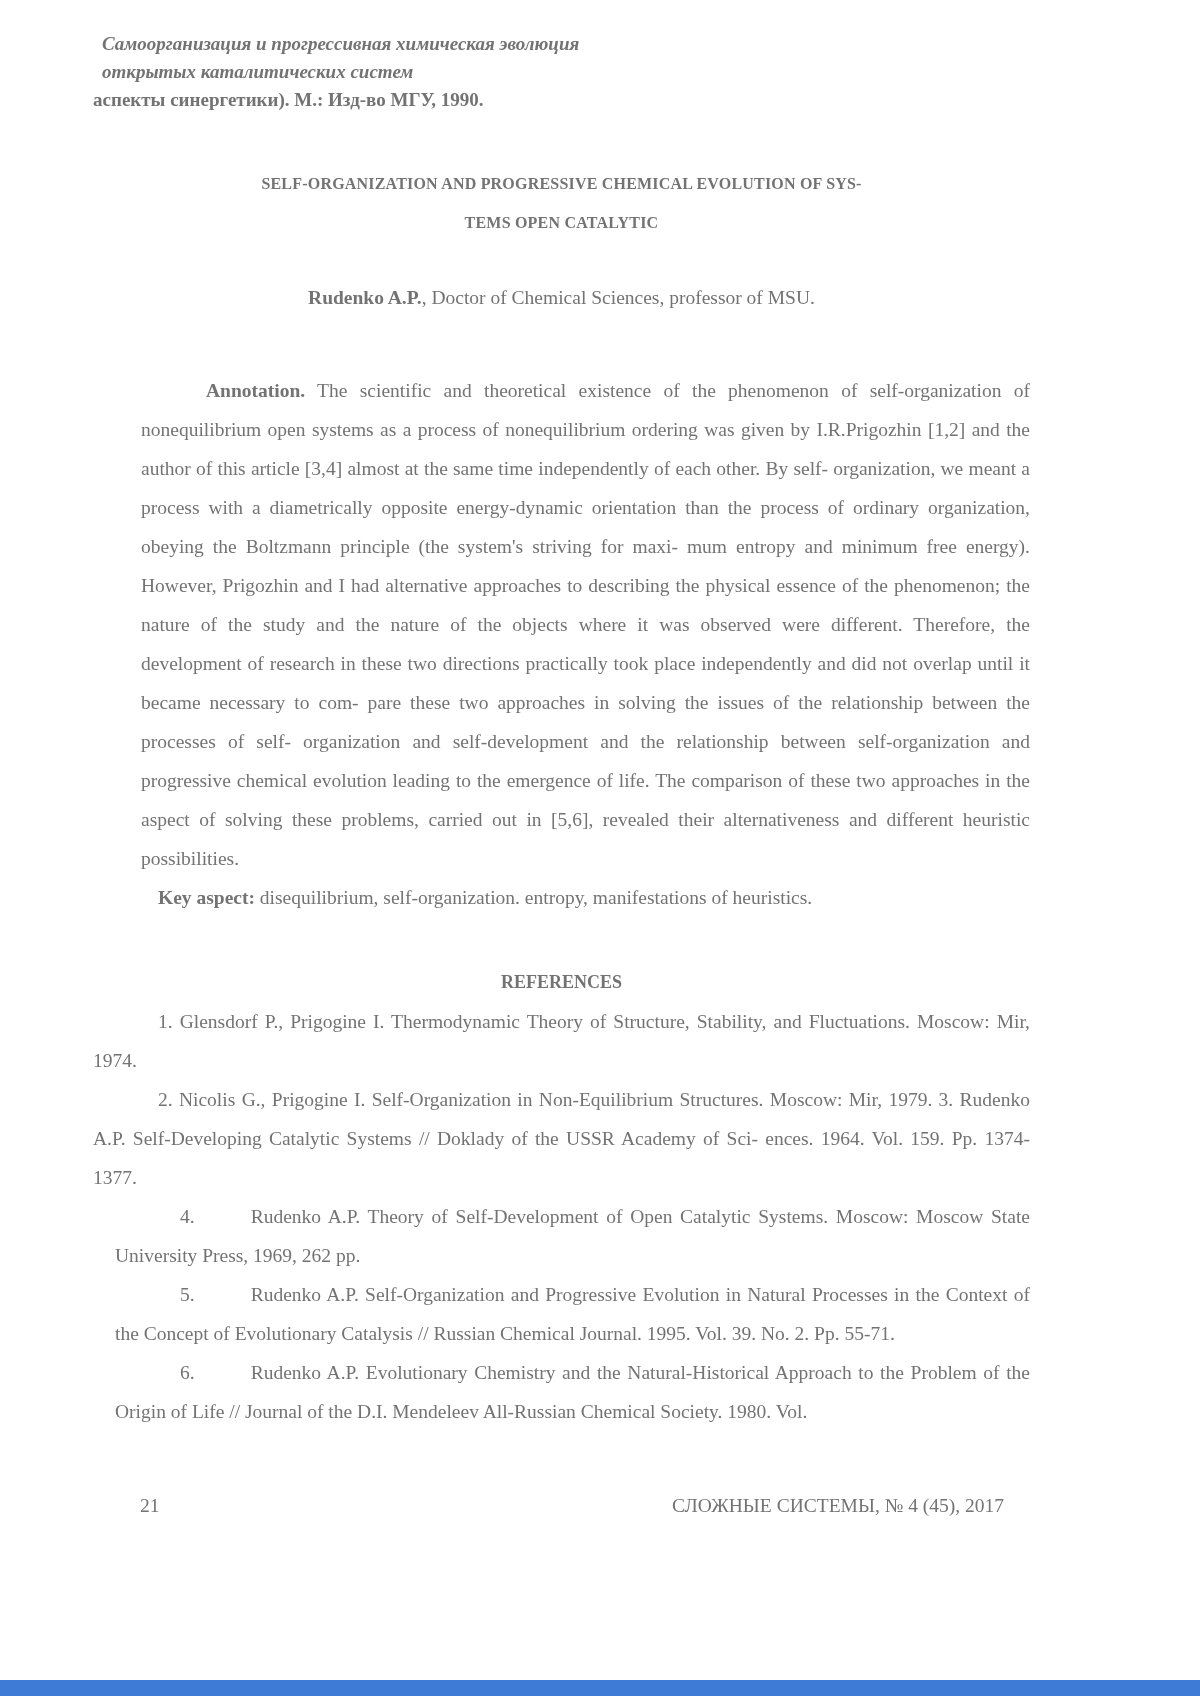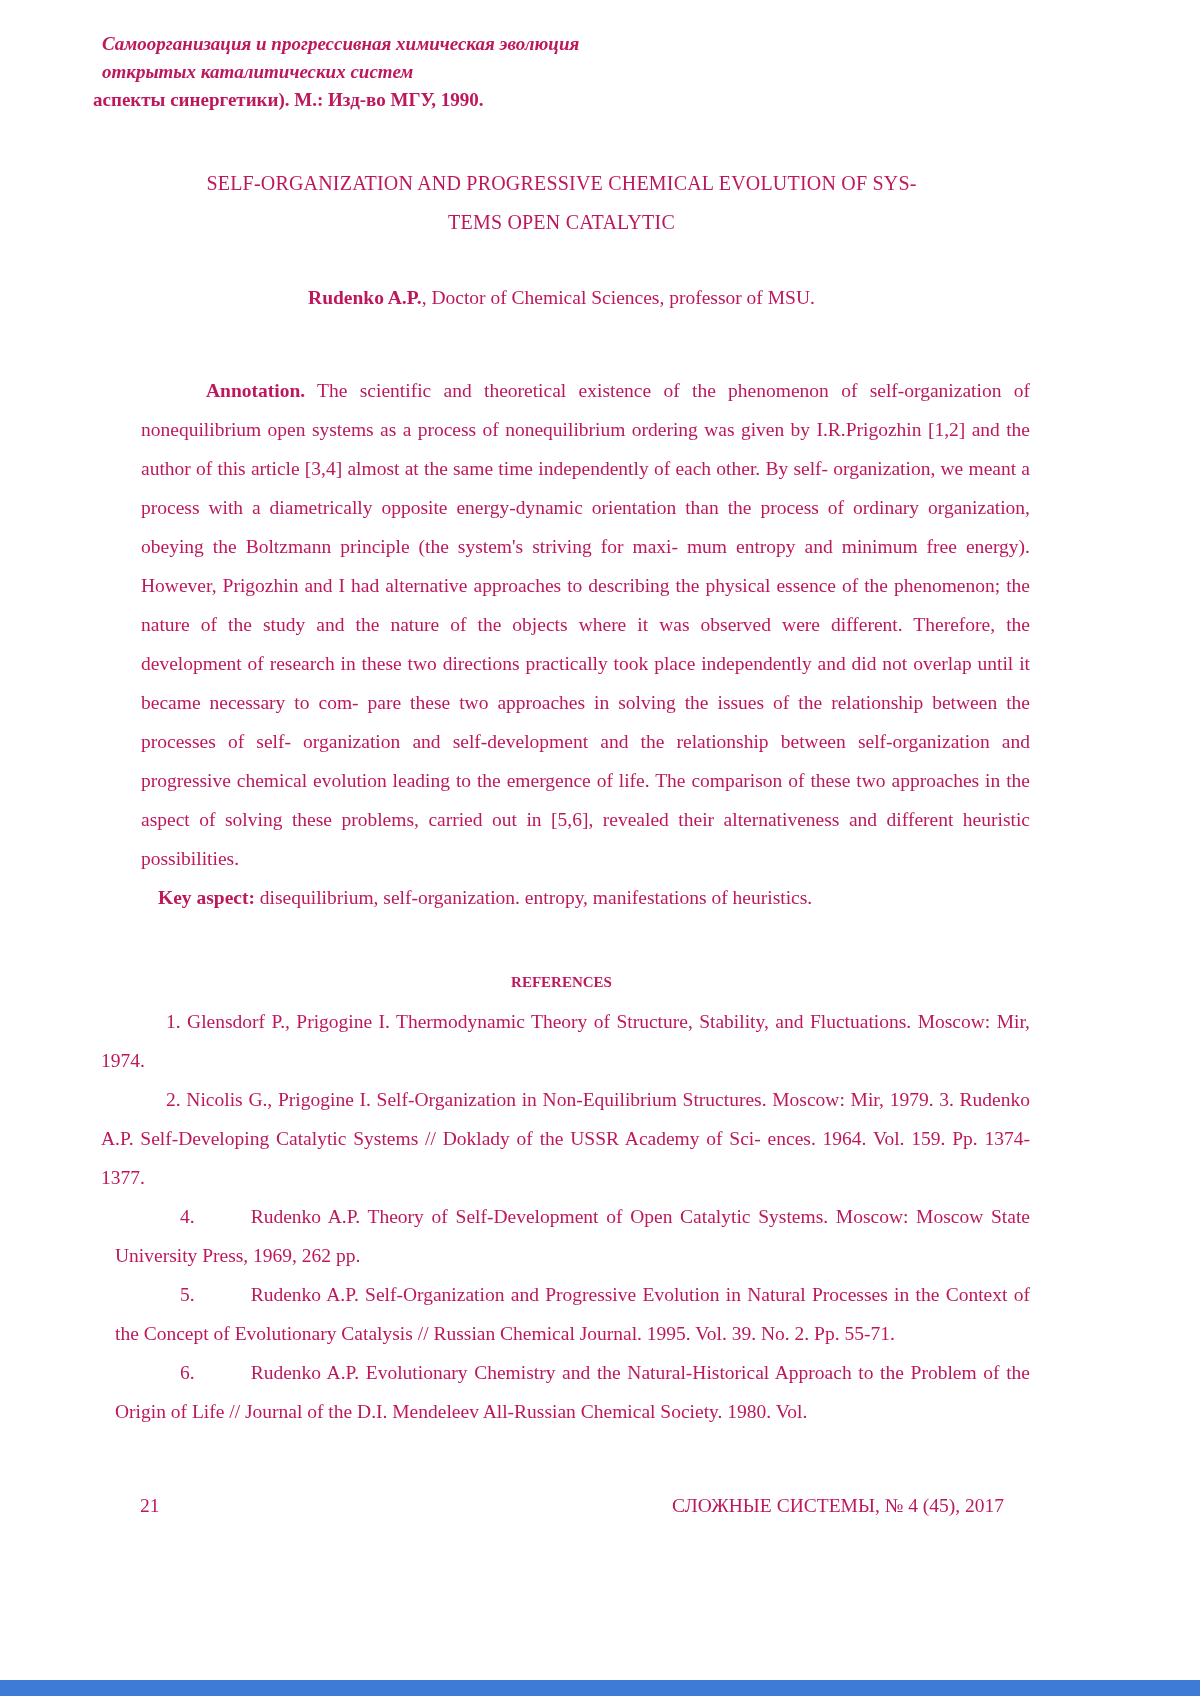--- a/index.html
+++ b/index.html
@@ -3,42 +3,42 @@
 <meta charset="utf-8">
 <style>
   * { margin: 0; padding: 0; box-sizing: border-box; }
   html, body { background: #e9e9e9; }
   .page {
     position: relative;
     width: 1200px;
     height: 1696px;
     margin: 0 auto;
     background: #ffffff;
-    color: #be185d;
+    color: #737373;
     font-family: "Liberation Serif", serif;
     overflow: hidden;
   }
   .content {
     padding: 30px 170px 0 93px;
   }
   
   .header { font-size: 19px; line-height: 28px; }
   .hdr-italic {
     font-weight: bold;
     font-style: italic;
     padding-left: 9px;
   }
   .hdr-plain { font-style: normal; font-weight: bold; }
 
   
   .title {
     margin-top: 50px;
     text-align: center;
-    font-weight: normal;
-    font-size: 20px;
+    font-weight: bold;
+    font-size: 16px;
     line-height: 39px;
     letter-spacing: 0.2px;
   }
 
   
   .author {
     margin-top: 36px;
     text-align: center;
     font-size: 19.5px;
     line-height: 39px;
@@ -53,26 +53,25 @@
   }
   .annotation { margin-top: 54px; text-indent: 65px; margin-left: 48px; }
   .keywords   { text-indent: 65px; }
   .keywords .bold, .annotation .bold { font-weight: bold; }
 
   
   .refs-heading {
     margin-top: 46px;
     text-align: center;
     font-weight: bold;
-    font-size: 15px;
+    font-size: 18px;
     line-height: 39px;
   }
   .ref-plain {
     text-indent: 65px;
-    margin-left: 8px;
   }
   .ref-tab {
     margin-left: 22px;
     text-indent: 65px;
   }
   .ref-num { margin-right: 56px; }
 
   
   .footer {
     position: absolute;

